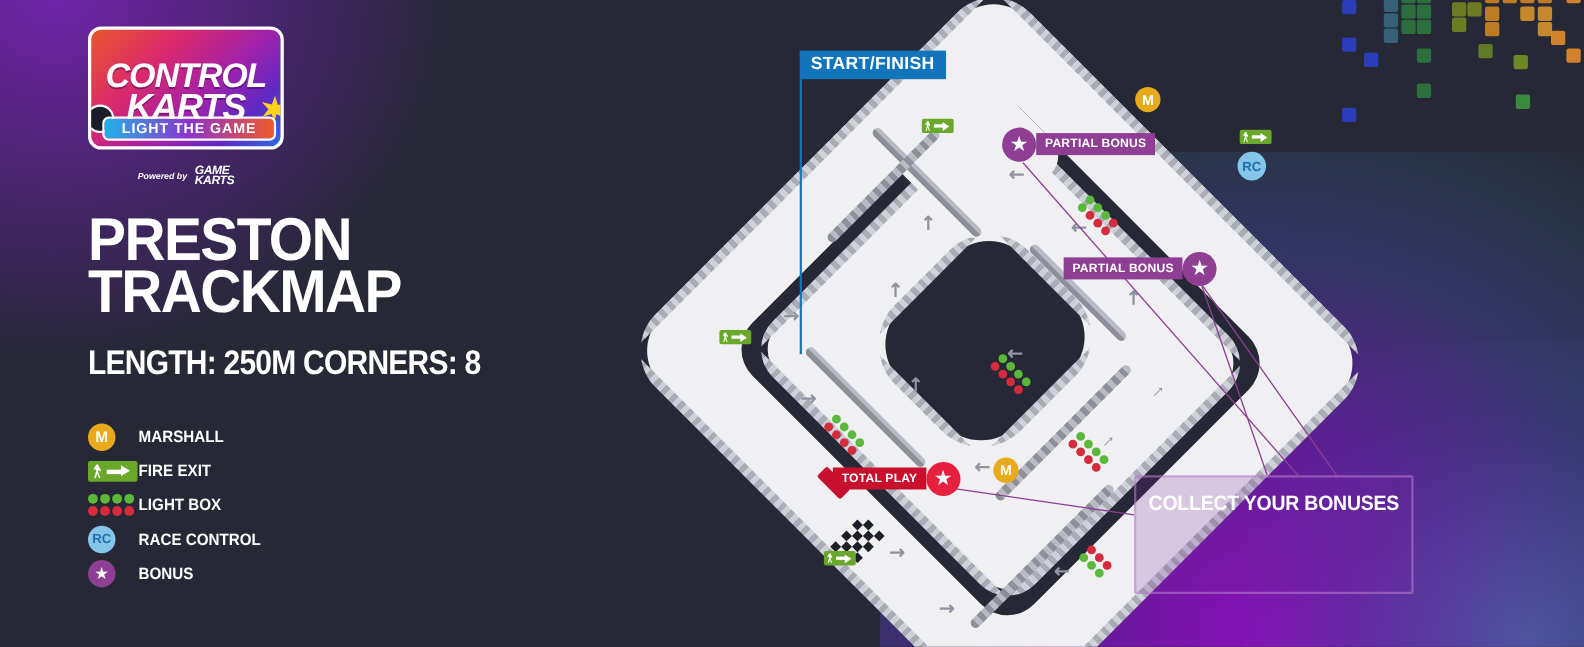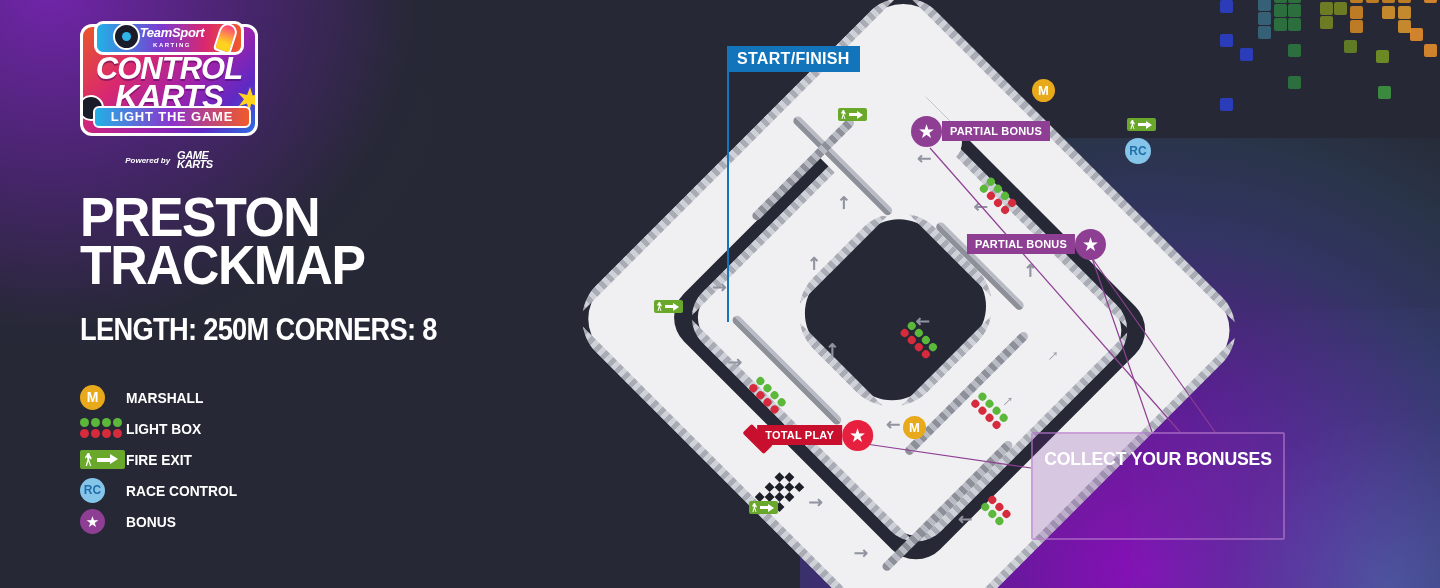--- a/index.html
+++ b/index.html
@@ -312,28 +312,20 @@
 <div id="left-panel">
 
   <div id="brand-logo">
     <div class="logo-card">
       <div class="logo-combat">CONTROL</div>
       <div class="logo-karts">KARTS</div>
       <div class="logo-bomb"></div>
       <div class="logo-burst"></div>
       <div class="logo-play">LIGHT THE GAME</div>
     </div>
-    <div class="logo-topbar">
-      <div class="logo-ts">
-        <span>TeamSport</span>
-        <small>KARTING</small>
-      </div>
-      <div class="logo-target"></div>
-      <div class="logo-rocket"></div>
-    </div>
   </div>
 
   <div id="powered-by">
     <span class="pb-label">Powered by</span>
     <span class="pb-brand">
       <span>GAME</span>
       <span>KARTS</span>
     </span>
   </div>
 
@@ -343,20 +335,29 @@
   </h1>
 
   <div id="track-stats">LENGTH: 250M  CORNERS: 8</div>
 
   <div id="legend">
       <div class="legend-row">
         <div class="legend-icon">
           <div class="ic-marshall">M</div>
         </div>
         <div class="legend-label">MARSHALL</div>
+      </div>
+      <div class="legend-row">
+        <div class="legend-icon">
+          <div class="ic-fireexit">
+            <span class="fe-person"></span>
+            <span class="fe-arrow"></span>
+          </div>
+        </div>
+        <div class="legend-label">FIRE EXIT</div>
       </div>
       <div class="legend-row">
         <div class="legend-icon">
           <div class="ic-lightbox">
             <div class="lb-row">
               <span class="lb-dot" style="background: rgb(91, 184, 58);"></span>
               <span class="lb-dot" style="background: rgb(91, 184, 58);"></span>
               <span class="lb-dot" style="background: rgb(91, 184, 58);"></span>
               <span class="lb-dot" style="background: rgb(91, 184, 58);"></span>
             </div>
@@ -365,29 +366,20 @@
               <span class="lb-dot" style="background: rgb(214, 43, 60);"></span>
               <span class="lb-dot" style="background: rgb(214, 43, 60);"></span>
               <span class="lb-dot" style="background: rgb(214, 43, 60);"></span>
             </div>
           </div>
         </div>
         <div class="legend-label">LIGHT BOX</div>
       </div>
       <div class="legend-row">
         <div class="legend-icon">
-          <div class="ic-fireexit">
-            <span class="fe-person"></span>
-            <span class="fe-arrow"></span>
-          </div>
-        </div>
-        <div class="legend-label">FIRE EXIT</div>
-      </div>
-      <div class="legend-row">
-        <div class="legend-icon">
           <div class="ic-racecontrol">RC</div>
         </div>
         <div class="legend-label">RACE CONTROL</div>
       </div>
       <div class="legend-row">
         <div class="legend-icon">
           <div class="ic-bonus">
             <span class="star-glyph">★</span>
           </div>
         </div>

